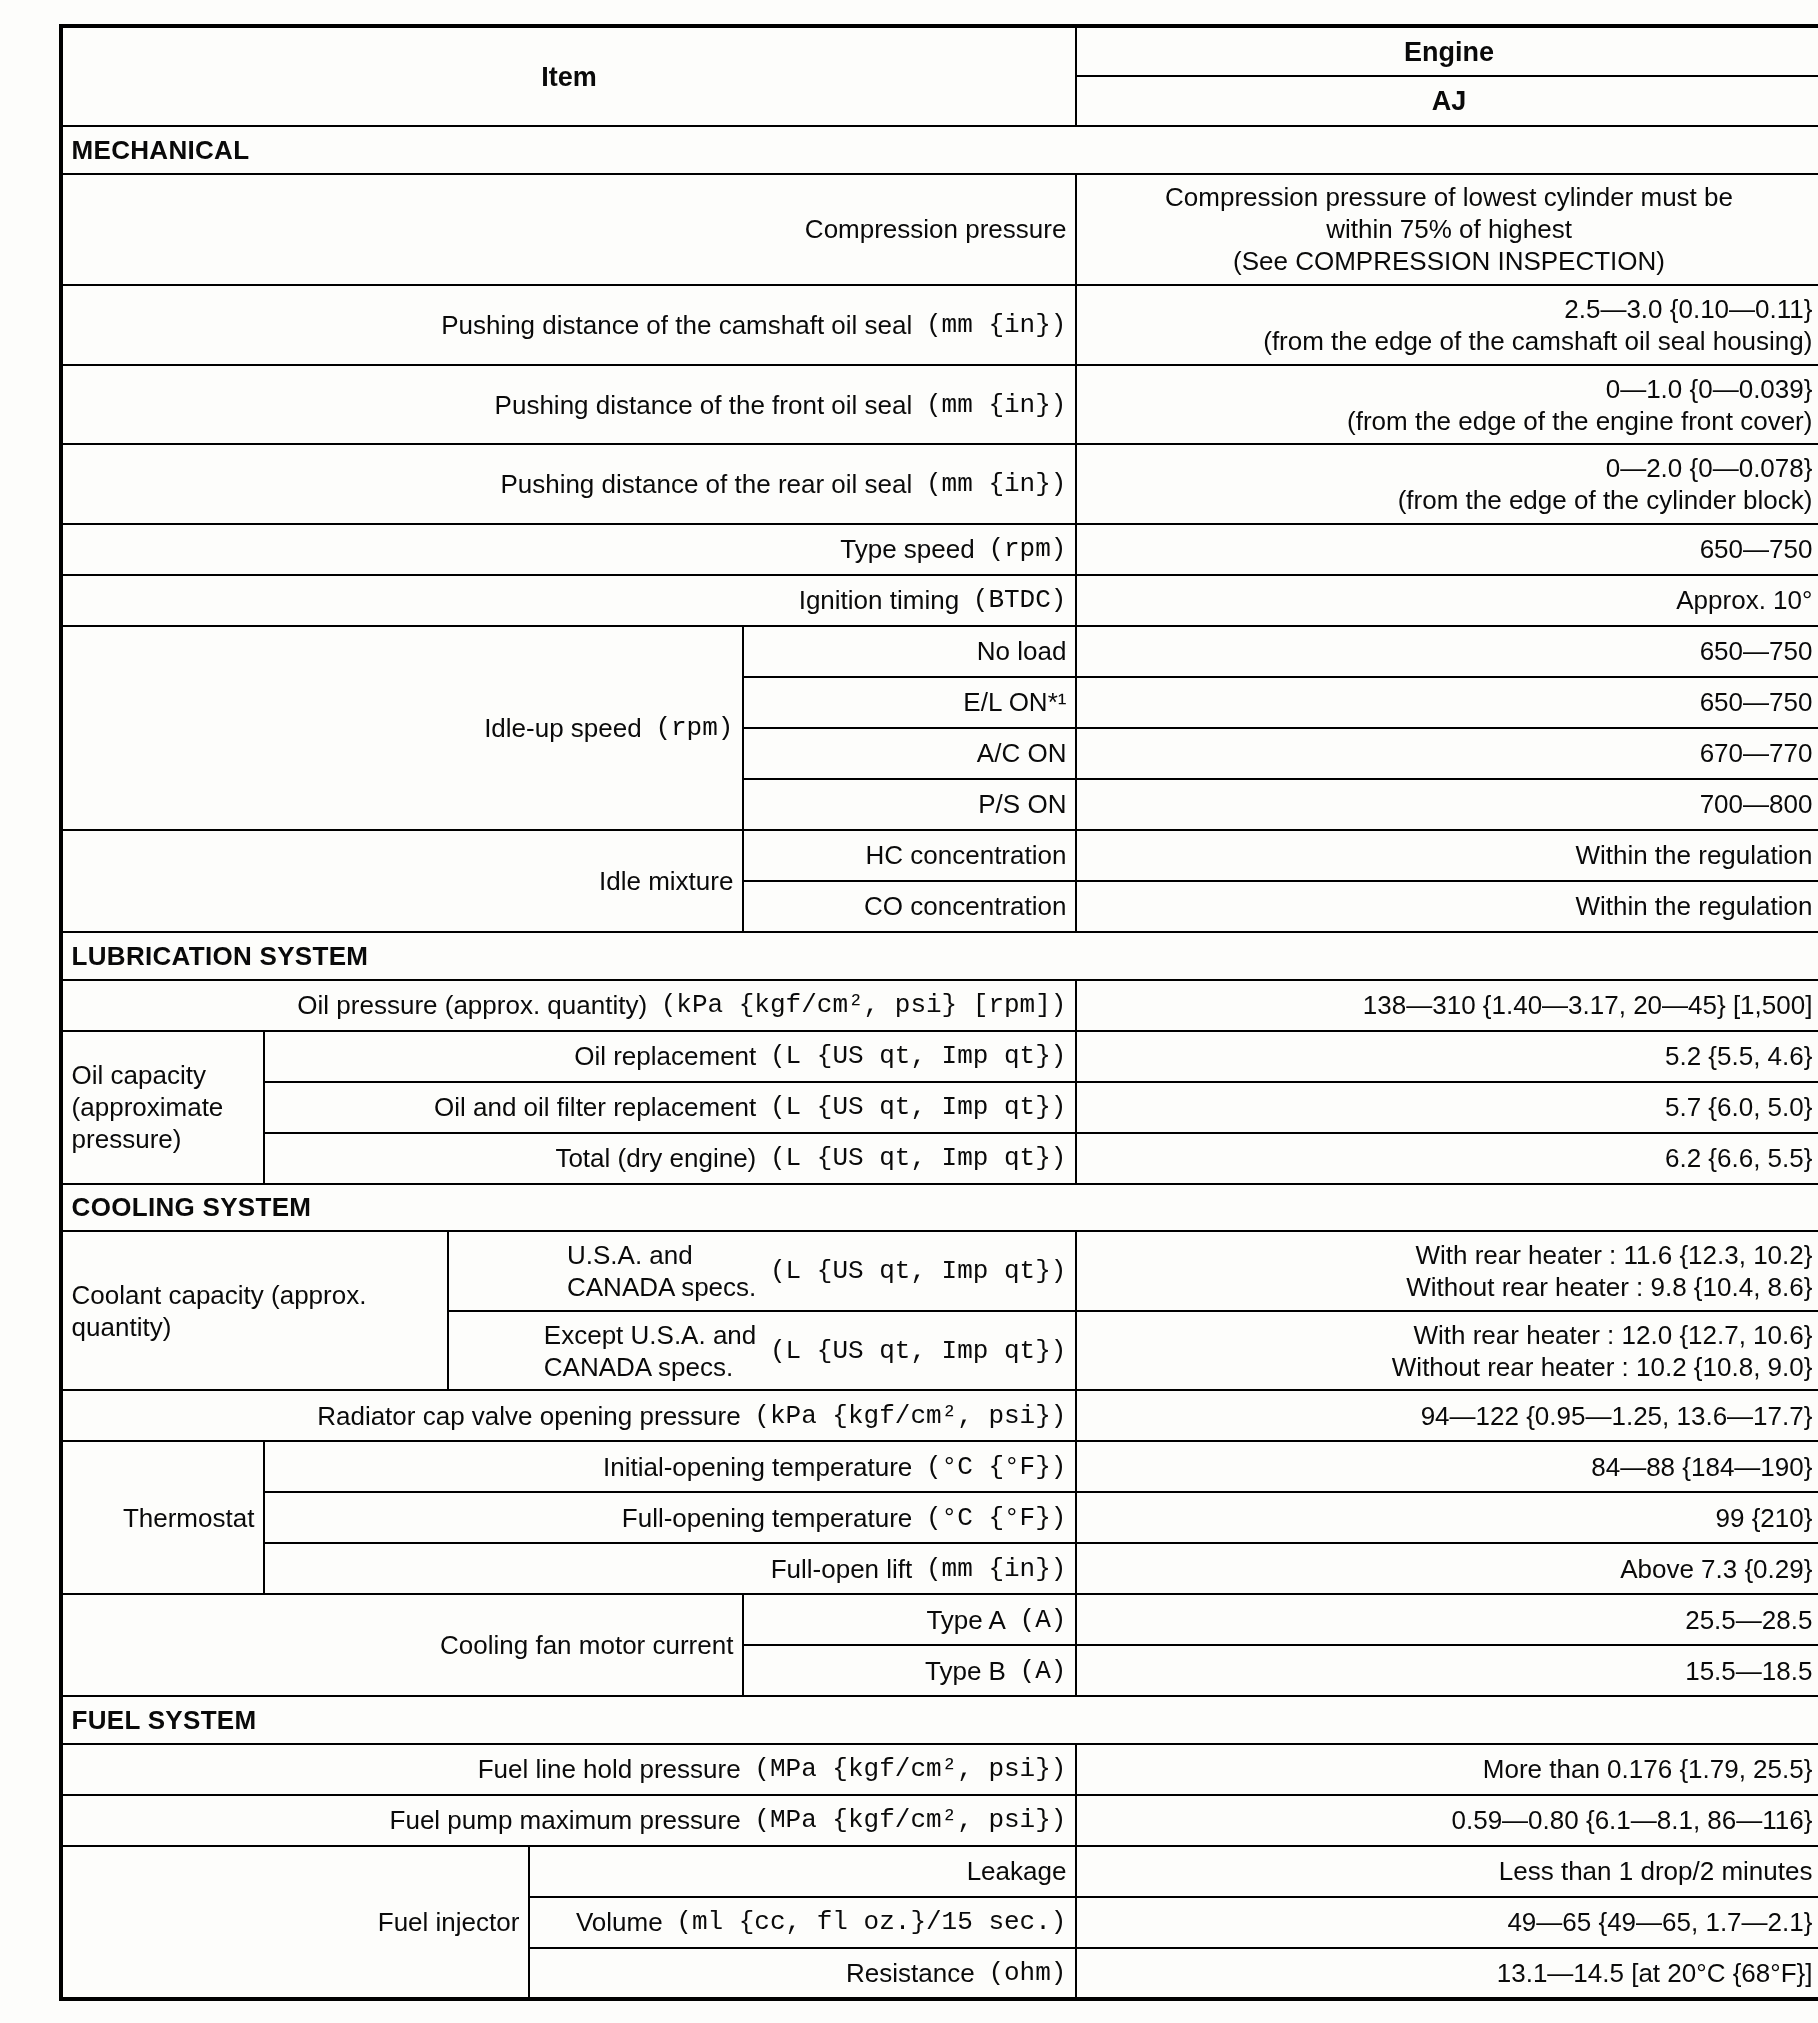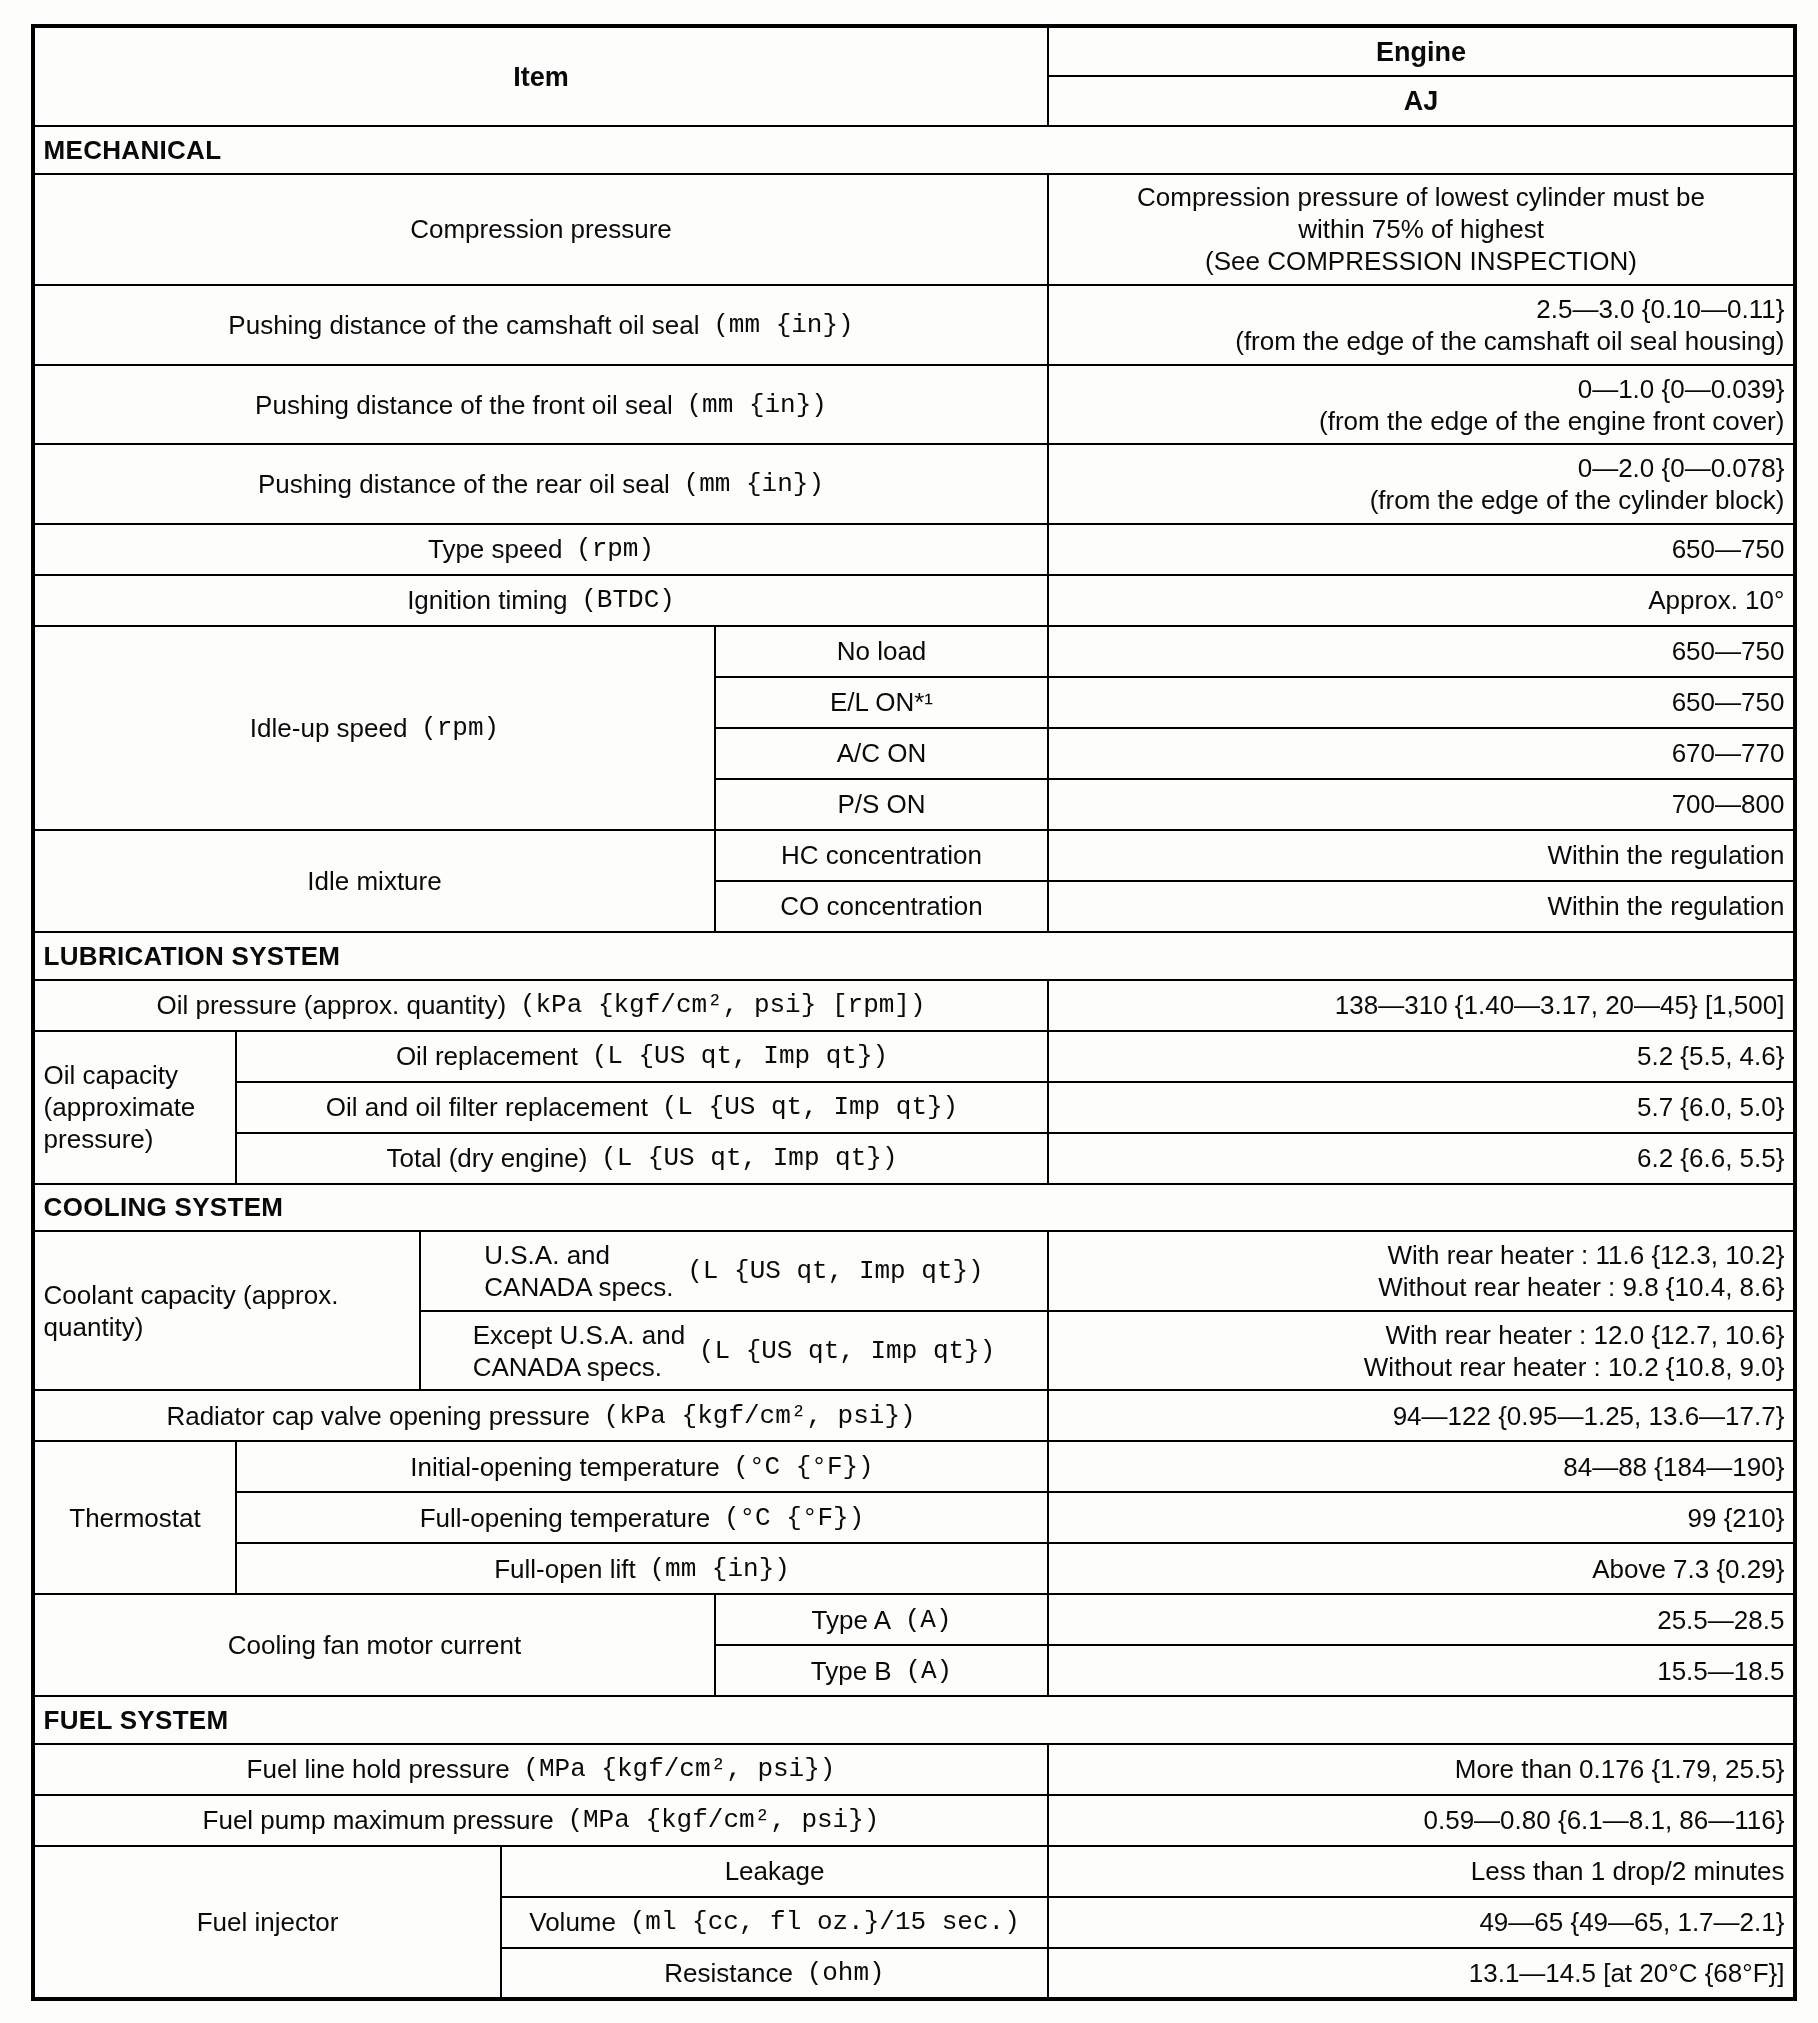--- a/index.html
+++ b/index.html
@@ -5,21 +5,21 @@
 <style>
   * { box-sizing: border-box; }
   html, body { margin: 0; padding: 0; }
   body {
     width: 1818px;
     height: 2024px;
     background: #fdfdfb;
     color: #0a0a0a;
     font-family: "Liberation Sans", "DejaVu Sans", sans-serif;
   }
-  .page { padding: 24px 24px 0 31px; }
+  .page { padding: 24px 24px 0 31px; margin-left: 28px; }
 
   table.spec-table {
     border-collapse: collapse;
     table-layout: fixed;
     width: 1762px;
     border: 4.3px solid #000;
   }
   .spec-table th, .spec-table td {
     border: 2.6px solid #000;
     padding: 6.8px 8.6px;
@@ -41,21 +41,21 @@
     font-weight: bold;
     font-size: 26.5px;
     padding: 3.4px 8.6px 3.4px 10.3px;
     letter-spacing: 0.3px;
   }
 
   .item-cell, .sub-cell { padding-left: 10.3px; }
 
   .label-unit {
     display: flex;
-    justify-content: center;
+    justify-content: flex-end;
     align-items: center;
     gap: 13.7px;
     width: 100%;
   }
   .lab { white-space: pre-line; text-align: left; }
   .unit { white-space: nowrap; flex: none; text-align: right; font-family: Liberation Mono, monospace; }
 
   .value-cell {
     text-align: right;
     white-space: pre-line;

